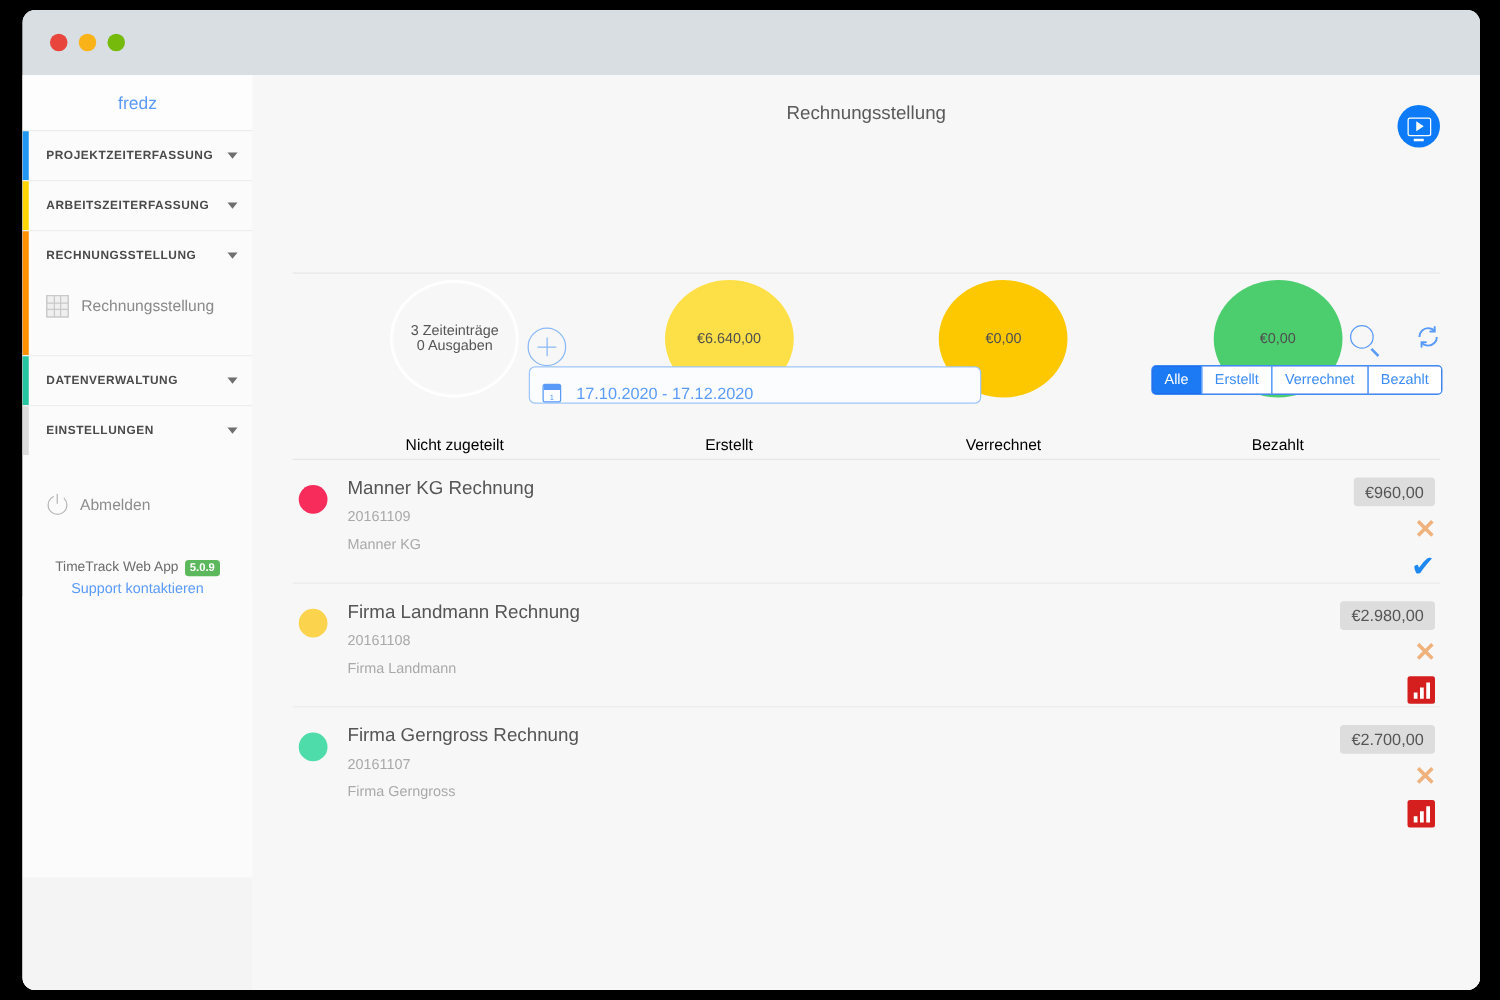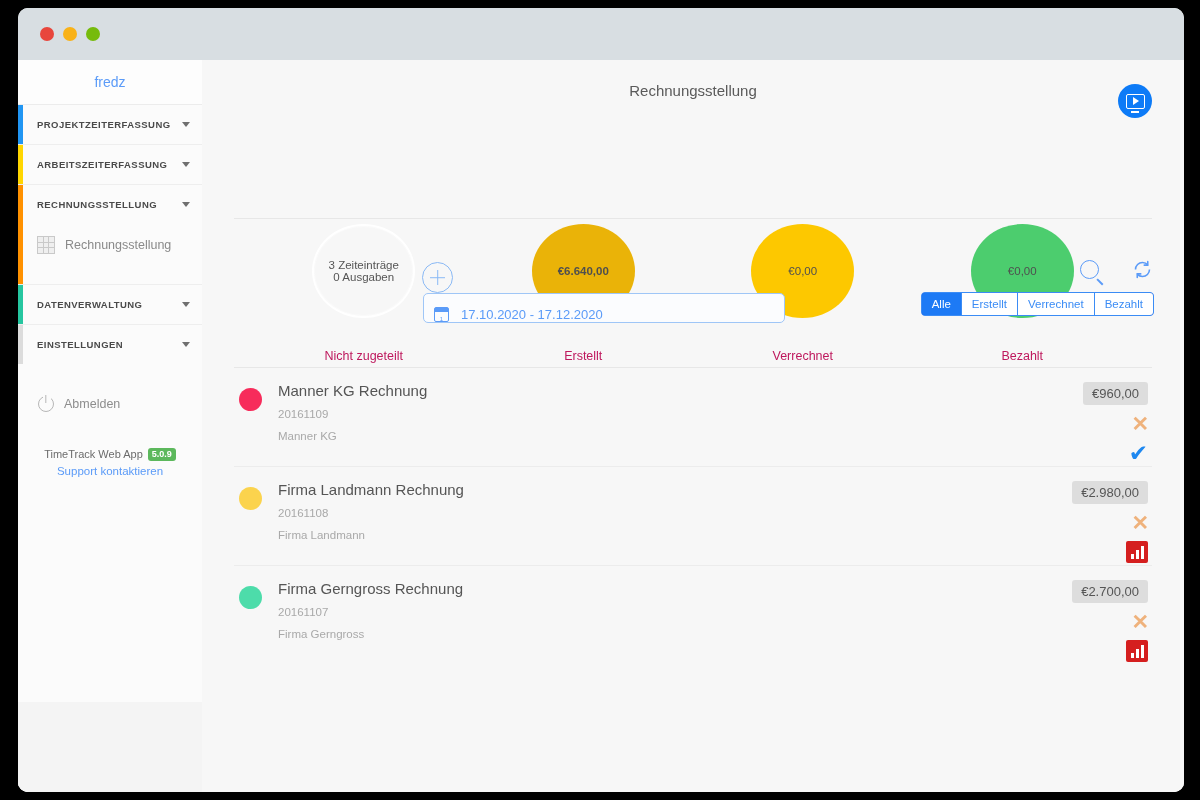--- a/index.html
+++ b/index.html
@@ -354,29 +354,29 @@
   .bubble {
     width: 103px; height: 94px;
     border-radius: 50%;
     margin: 0 auto;
     display: flex;
     flex-direction: column;
     align-items: center;
     justify-content: center;
   }
   .bubble.empty { border: 2px solid #ffffff; background: transparent; box-shadow: 0 0 0 1px #fafafa inset; }
-  .bubble.gray   { background: #eab308; font-weight: bold; }
+  .bubble.gray   { background: #fde047; }
   .bubble.yellow { background: #fdc800; }
   .bubble.green  { background: #4ccd6e; }
   .bubble .v { font-size: 11.5px; color: #4f4f4f; }
   .bubble.empty .v { color: #555; }
   .stat .caption {
     margin-top: 31px;
     font-size: 12.5px;
-    color: #be185d;
+    color: #000000;
   }
 
   
   .list {
     margin: 0 32px;
     flex: 1;
     overflow: hidden;
   }
   .row {
     height: 99px;

